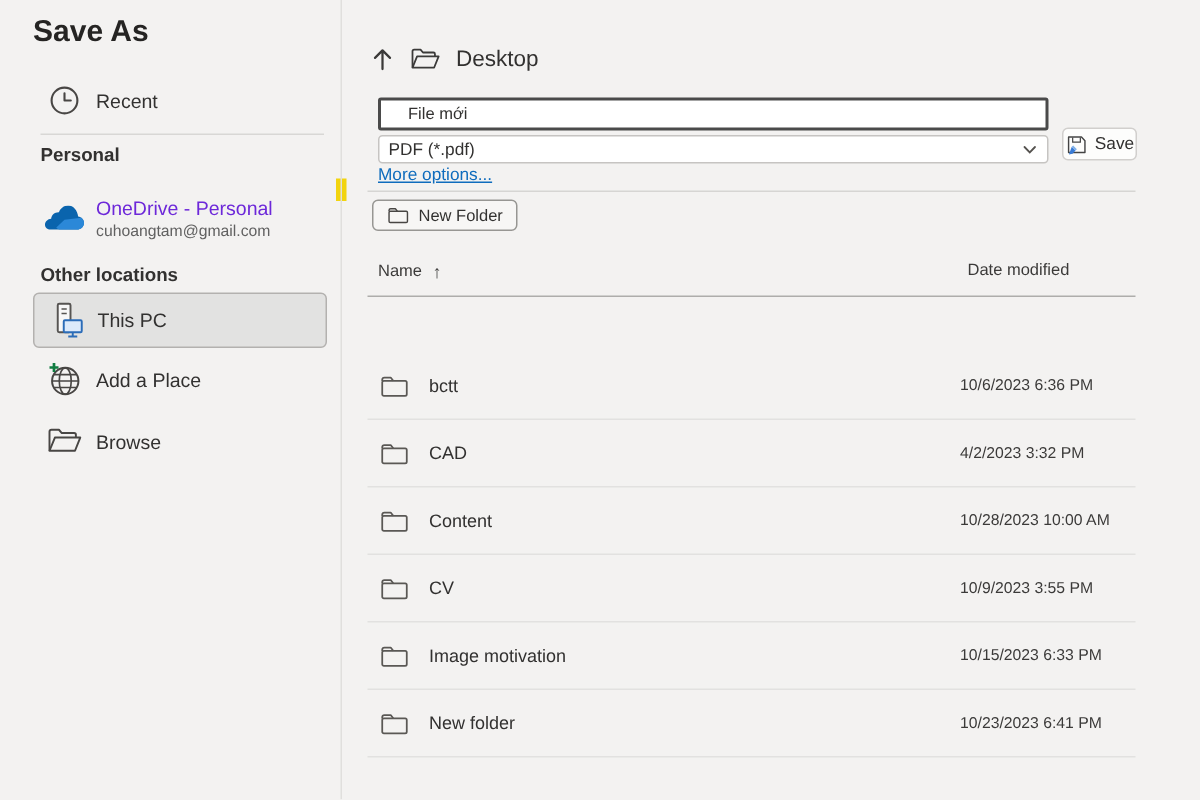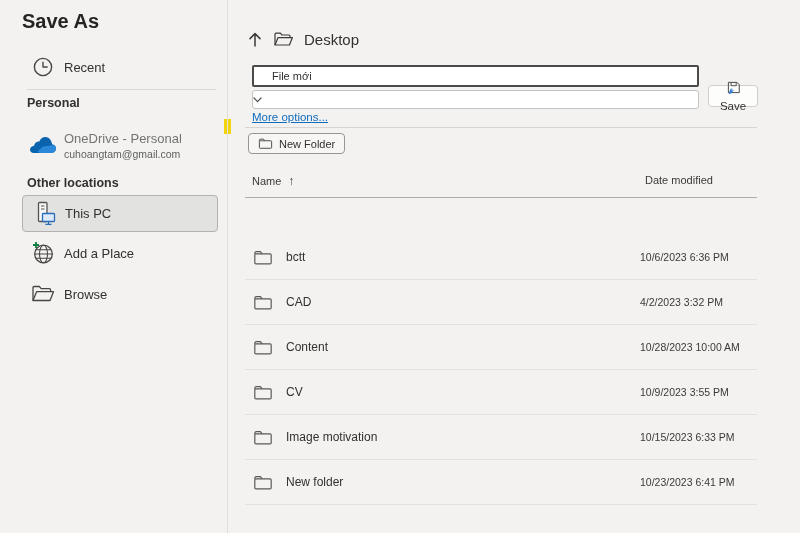--- a/index.html
+++ b/index.html
@@ -15,21 +15,21 @@
   .side-item { position:absolute; left:22px; width:196px; display:flex; align-items:center; cursor:pointer; border-radius:4px; }
   .side-item .ico { width:26px; height:26px; margin-left:8px; display:flex; align-items:center; justify-content:center; flex:0 0 26px; }
   .side-item .lbl { margin-left:8px; font-size:13px; color:#323130; }
   .item-recent { top:52px; height:30px; }
   .side-sep { position:absolute; left:27px; top:89px; width:189px; height:1px; background:#d8d7d5; }
   .side-header { position:absolute; left:27px; font-size:12.5px; font-weight:600; color:#323130; }
   .hdr-personal { top:96px; }
   .hdr-other { top:176px; }
   .item-onedrive { top:124px; height:42px; align-items:center; }
   .od-text { margin-left:8px; display:flex; flex-direction:column; }
-  .od-title { font-size:13px; color:#737373; }
+  .od-title { font-size:13px; color:#6d28d9; }
   .od-email { font-size:10.5px; color:#616161; margin-top:2px; }
   .item-thispc { top:195px; height:37px; background:#e2e2e1; border:1px solid #b3b1af; }
   .item-addplace { top:238px; height:30px; }
   .item-browse { top:279px; height:30px; }
   .yellow-marker { position:absolute; left:224px; top:119px; width:7px; height:15px; background:#f2d40e; }
 
   
   .main { position:absolute; left:245px; top:0; width:512px; height:533px; }
   .breadcrumb { position:absolute; left:2px; top:28px; height:22px; display:flex; align-items:center; gap:10px; }
   .breadcrumb .loc { font-size:15px; color:#323130; cursor:pointer; }
@@ -37,21 +37,21 @@
 
   .filename-input { position:absolute; left:7px; top:65px; width:447px; height:22px; background:#ffffff;
     border:2px solid #4a4a4a; border-radius:2px; font-family:"Liberation Sans",sans-serif;
     font-size:11px; color:#323130; padding:0 18px; outline:none; }
   .filetype { position:absolute; left:7px; top:90px; width:447px; height:19px; background:#ffffff;
     border:1px solid #c6c4c2; border-radius:3px; display:flex; align-items:center; cursor:pointer; }
   .filetype .ft-val { font-size:11.5px; color:#323130; padding-left:6px; flex:1; }
   .filetype .chev { margin-right:7px; display:flex; align-items:center; }
   .save-btn { position:absolute; left:463px; top:85px; width:50px; height:22px; background:#fdfdfc;
     border:1px solid #d1cfcd; border-radius:4px; display:flex; align-items:center; justify-content:center;
-    gap:5px; cursor:pointer; font-family:"Liberation Sans",sans-serif;flex-direction:column; }
+    gap:5px; cursor:pointer; font-family:"Liberation Sans",sans-serif; }
   .save-btn .s-lbl { font-size:11.5px; color:#323130; }
   .more-options { position:absolute; left:7px; top:111px; font-size:11.5px; color:#0f6cbd; text-decoration:underline; cursor:pointer; }
   .hr1 { position:absolute; left:0; top:127px; width:512px; height:1px; background:#d6d5d3; }
 
   .new-folder-btn { position:absolute; left:3px; top:133px; height:21px; padding:0 9px; background:#f7f6f5;
     border:1px solid #979693; border-radius:4px; display:flex; align-items:center; gap:6px; cursor:pointer;
     font-family:"Liberation Sans",sans-serif; }
   .new-folder-btn .nf-lbl { font-size:11px; color:#323130; }
 
   .col-headers { position:absolute; left:0; top:174px; width:512px; height:16px; }
@@ -158,20 +158,21 @@
             <path d="M2 16.5 V3.8 q0-1.3 1.3-1.3 h5 l1.9 2.2 h8.2 q1.2 0 1.2 1.2 v1.8" fill="none" stroke="#3b3a39" stroke-width="1.4" stroke-linejoin="round"></path>
             <path d="M2 16.5 L5.6 7.7 h16.9 L19 16.5 Z" fill="none" stroke="#3b3a39" stroke-width="1.4" stroke-linejoin="round"></path>
           </svg>
       </span>
       <span class="loc">Desktop</span>
     </div>
 
     <input class="filename-input" type="text" value="File mới" style="">
 
     <div class="filetype">
+      <span class="ft-val">PDF (*.pdf)</span>
       <span class="chev">
         <svg width="9" height="6" viewBox="0 0 9 6">
             <path d="M1 1 L4.5 4.6 L8 1" fill="none" stroke="#55524f" stroke-width="1.2" stroke-linecap="round"></path>
           </svg>
       </span>
     </div>
 
     <div class="save-btn">
       <span>
         <svg width="15" height="15" viewBox="0 0 22 22">

